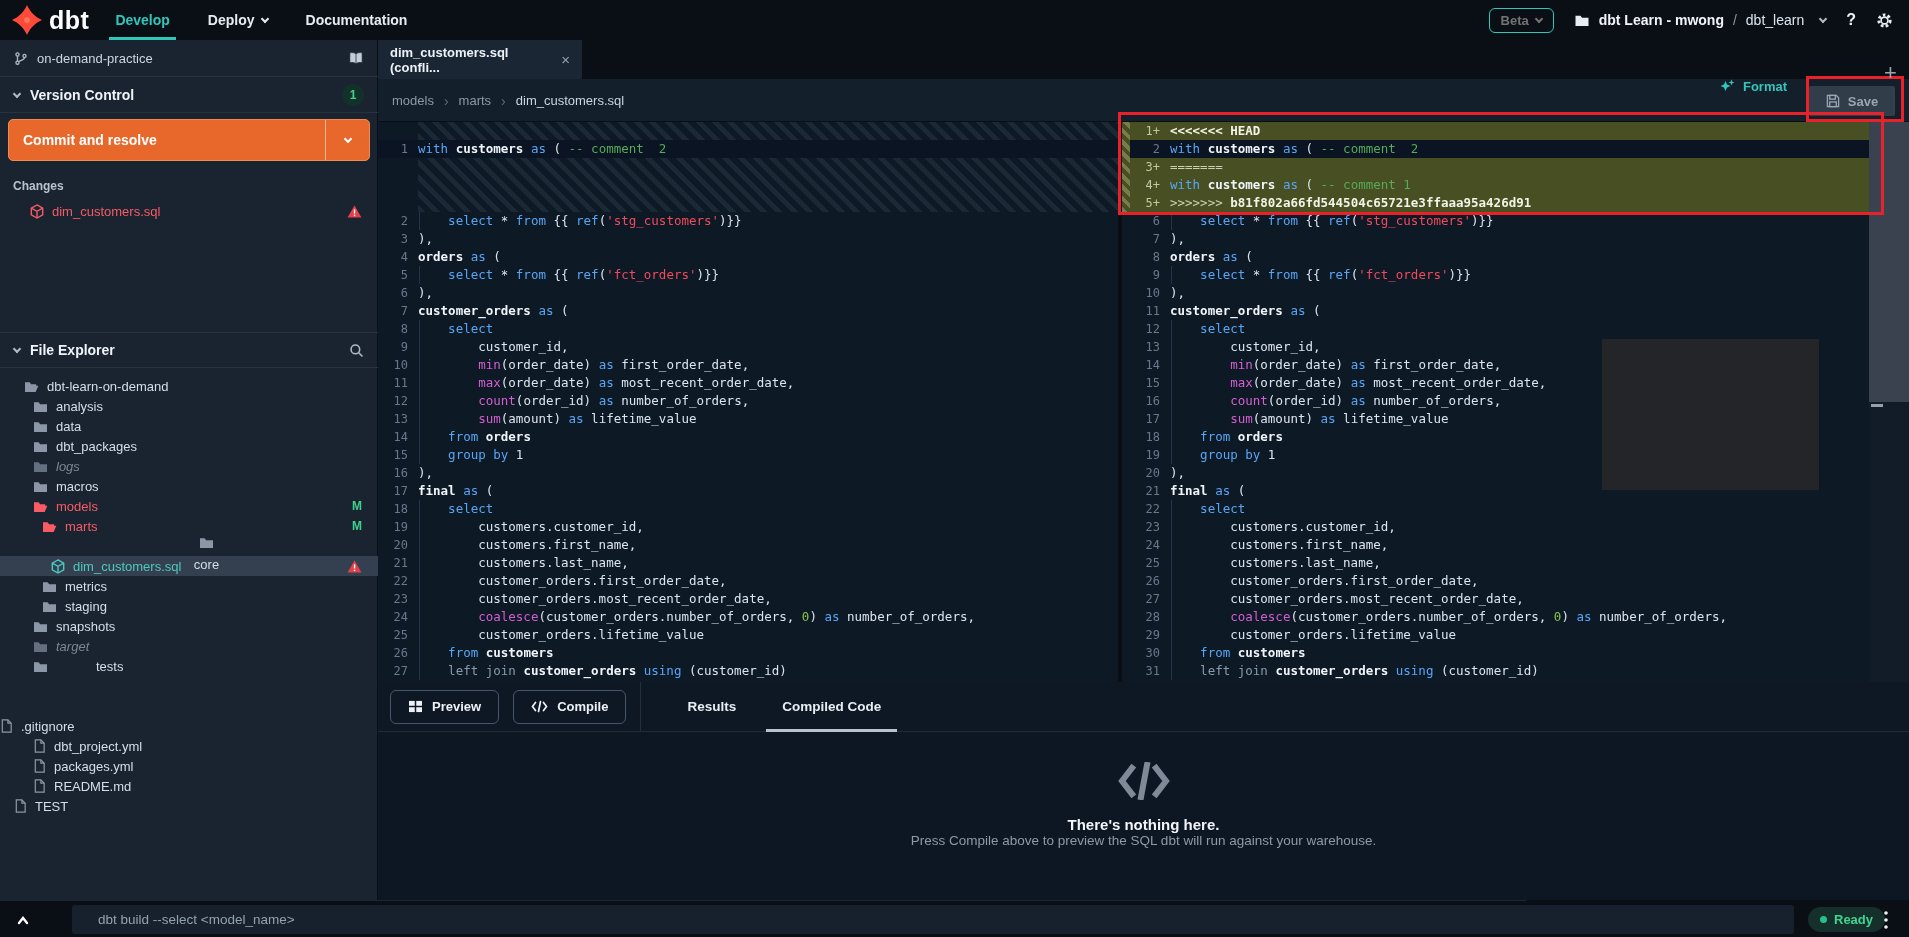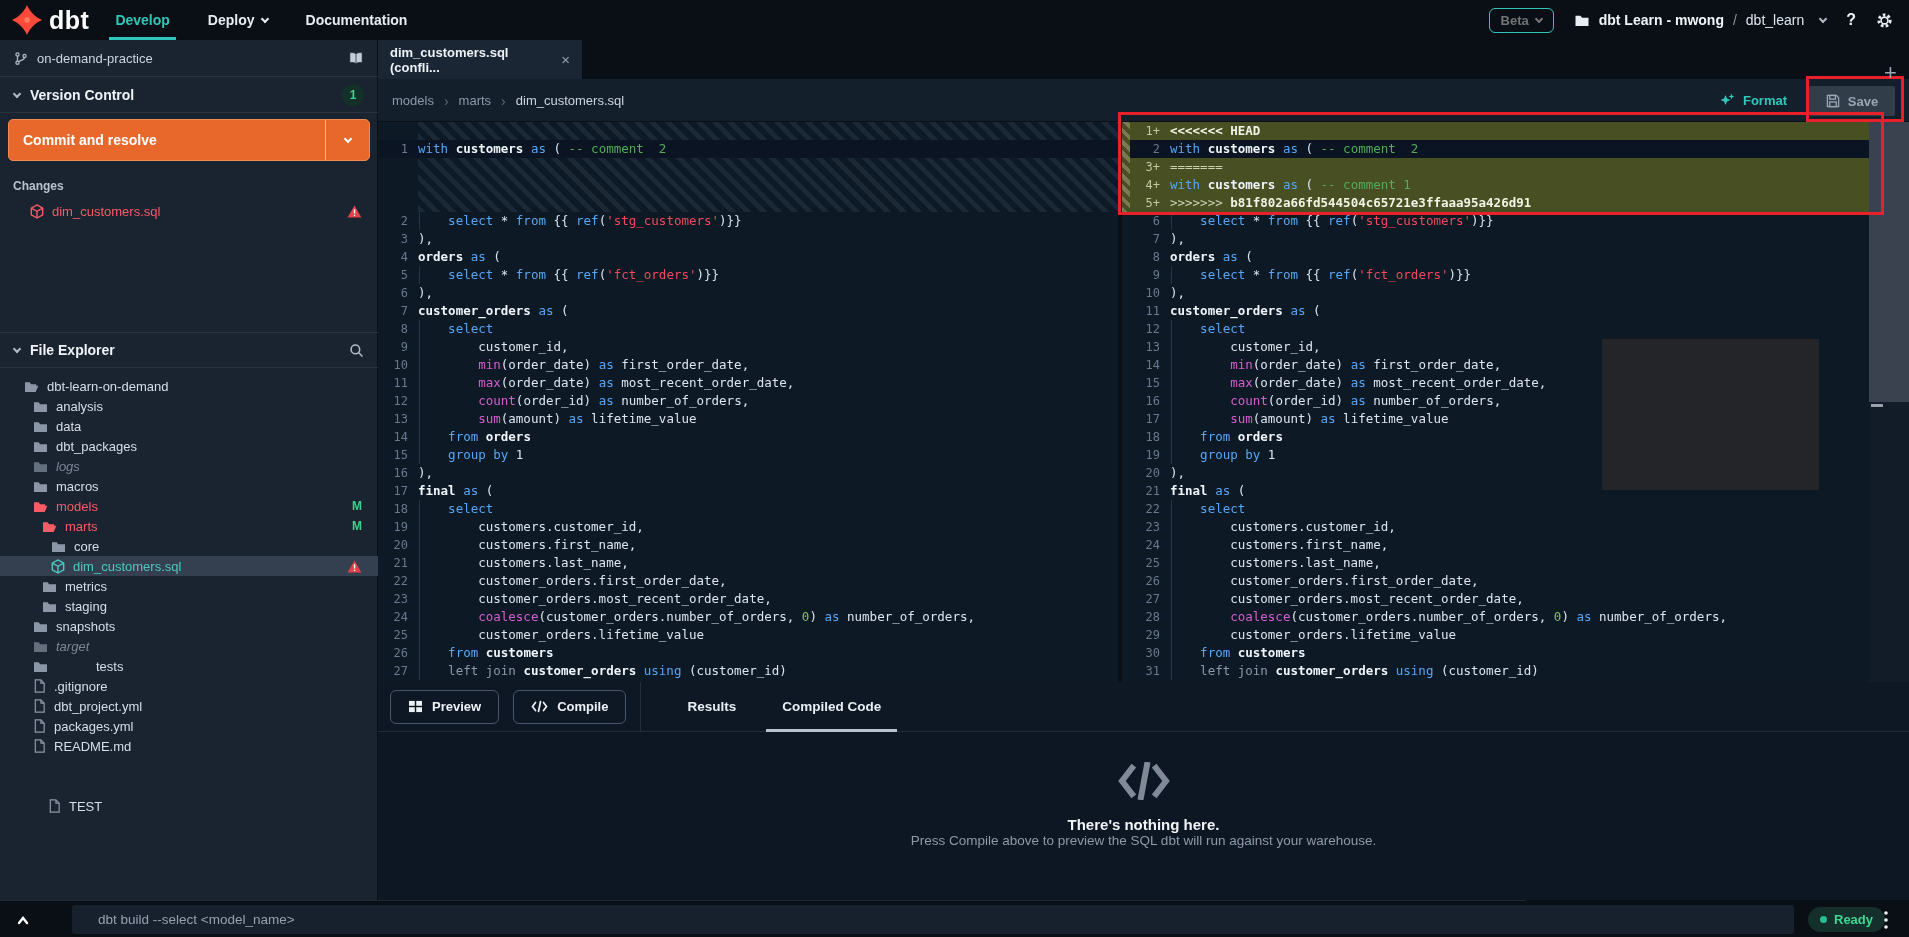--- a/index.html
+++ b/index.html
@@ -52,21 +52,21 @@
 
 .tabbar{position:absolute;left:378px;top:40px;width:1531px;height:39px;background:#0a0f16;display:flex}
 .tab{width:204px;background:#1a2634;display:flex;align-items:center;padding:0 12px;gap:10px;font-size:13px;font-weight:bold;color:#edf2f7;cursor:pointer}
 .tab .close{color:#93a0af;font-size:15px;margin-left:auto;font-weight:normal;cursor:pointer}
 .plusbtn{position:absolute;left:1884px;top:62px;font-size:22px;color:#9aa5b3;cursor:pointer;z-index:8;line-height:22px}
 .plusdiv{position:absolute;left:1893px;top:90px;width:1px;height:22px;background:#39434f;z-index:8}
 .toolbar{position:absolute;left:378px;top:79px;width:1531px;height:43px;background:#141f2c;border-bottom:1px solid #0a0f16}
 .breadcrumb{position:absolute;left:14px;top:0;height:43px;display:flex;align-items:center;gap:10px;font-size:13px;color:#8d99a8}
 .breadcrumb .sep{color:#5e6b7b;font-size:14px}
 .breadcrumb .last{color:#cbd5df}
-.format-btn{position:absolute;right:122px;top:0;height:43px;display:flex;gap:8px;align-items:center;color:#33c6ba;font-weight:bold;font-size:13px;cursor:pointer}
+.format-btn{position:absolute;right:122px;top:0;height:43px;display:flex;gap:8px;align-items:flex-start;color:#33c6ba;font-weight:bold;font-size:13px;cursor:pointer}
 .save-btn{position:absolute;right:14px;top:7px;height:30px;width:86px;background:#323d4a;color:#9aa6b4;font-weight:bold;font-size:13px;display:flex;align-items:center;justify-content:center;gap:8px;border-radius:2px;cursor:pointer}
 
 
 .code-region{position:absolute;left:378px;top:122px;width:1531px;height:560px;background:#0e1926;display:flex;z-index:1}
 .pane{position:relative;height:100%;overflow:hidden}
 .pane.left{width:740px}
 .sash{width:4px;background:#0a0f16;height:100%;flex:none}
 .pane.right{width:787px}
 .cline{display:flex;height:18px;line-height:18px;font-family:"DejaVu Sans Mono",monospace;font-size:12.5px;white-space:pre}
 .cline .gut{width:40px;flex:none;text-align:right;padding-right:10px;color:#69788c;font-size:12px}
@@ -284,21 +284,21 @@
         </div>
         <div class="trow red" style="padding-left: 42px;">
           <span class="ticon">
             <svg width="15" height="13" viewBox="0 0 16 14">
               <path d="M1 2.5 h5 l1.6 2 H13 v1.8 h2.4 L12.5 13 H1 Z" fill="currentColor"></path>
             </svg>
           </span>
           <span>marts</span>
           <span class="badge">M</span>
         </div>
-        <div class="trow" style="padding-left: 51px;">
+        <div class="trow" style="padding-left: 51px; flex-direction: column;">
           <span class="ticon">
             <svg width="15" height="13" viewBox="0 0 16 14">
               <path d="M1 2.5 h5 l1.6 2 H15 v8.5 H1 Z" fill="currentColor"></path>
             </svg>
           </span>
           <span>core</span>
         </div>
         <div class="trow selected" style="padding-left: 51px;">
           <span class="ticon">
             <svg width="14" height="15" viewBox="0 0 16 17">
@@ -348,21 +348,21 @@
           <span>target</span>
         </div>
         <div class="trow" style="padding-left: 33px; gap: 48px;">
           <span class="ticon">
             <svg width="15" height="13" viewBox="0 0 16 14">
               <path d="M1 2.5 h5 l1.6 2 H15 v8.5 H1 Z" fill="currentColor"></path>
             </svg>
           </span>
           <span>tests</span>
         </div>
-        <div class="trow" style="padding-left: 33px;">
+        <div class="trow" style=" margin-top: 40px;">
           <span class="ticon">
             <svg width="13" height="14" viewBox="0 0 13 15">
               <path d="M2 1 h6 l3.5 3.5 V14 H2 Z" fill="none" stroke="currentColor" stroke-width="1.3"></path>
               <path d="M8 1 V4.5 H11.5" fill="none" stroke="currentColor" stroke-width="1.3"></path>
             </svg>
           </span>
           <span>.gitignore</span>
         </div>
         <div class="trow" style="padding-left: 33px;">
           <span class="ticon">
@@ -384,21 +384,21 @@
         </div>
         <div class="trow" style="padding-left: 33px;">
           <span class="ticon">
             <svg width="13" height="14" viewBox="0 0 13 15">
               <path d="M2 1 h6 l3.5 3.5 V14 H2 Z" fill="none" stroke="currentColor" stroke-width="1.3"></path>
               <path d="M8 1 V4.5 H11.5" fill="none" stroke="currentColor" stroke-width="1.3"></path>
             </svg>
           </span>
           <span>README.md</span>
         </div>
-        <div class="trow" style="padding-left: 48px; margin-top: 40px;">
+        <div class="trow" style="padding-left: 14px;">
           <span class="ticon">
             <svg width="13" height="14" viewBox="0 0 13 15">
               <path d="M2 1 h6 l3.5 3.5 V14 H2 Z" fill="none" stroke="currentColor" stroke-width="1.3"></path>
               <path d="M8 1 V4.5 H11.5" fill="none" stroke="currentColor" stroke-width="1.3"></path>
             </svg>
           </span>
           <span>TEST</span>
         </div>
       </div>
   </div>

